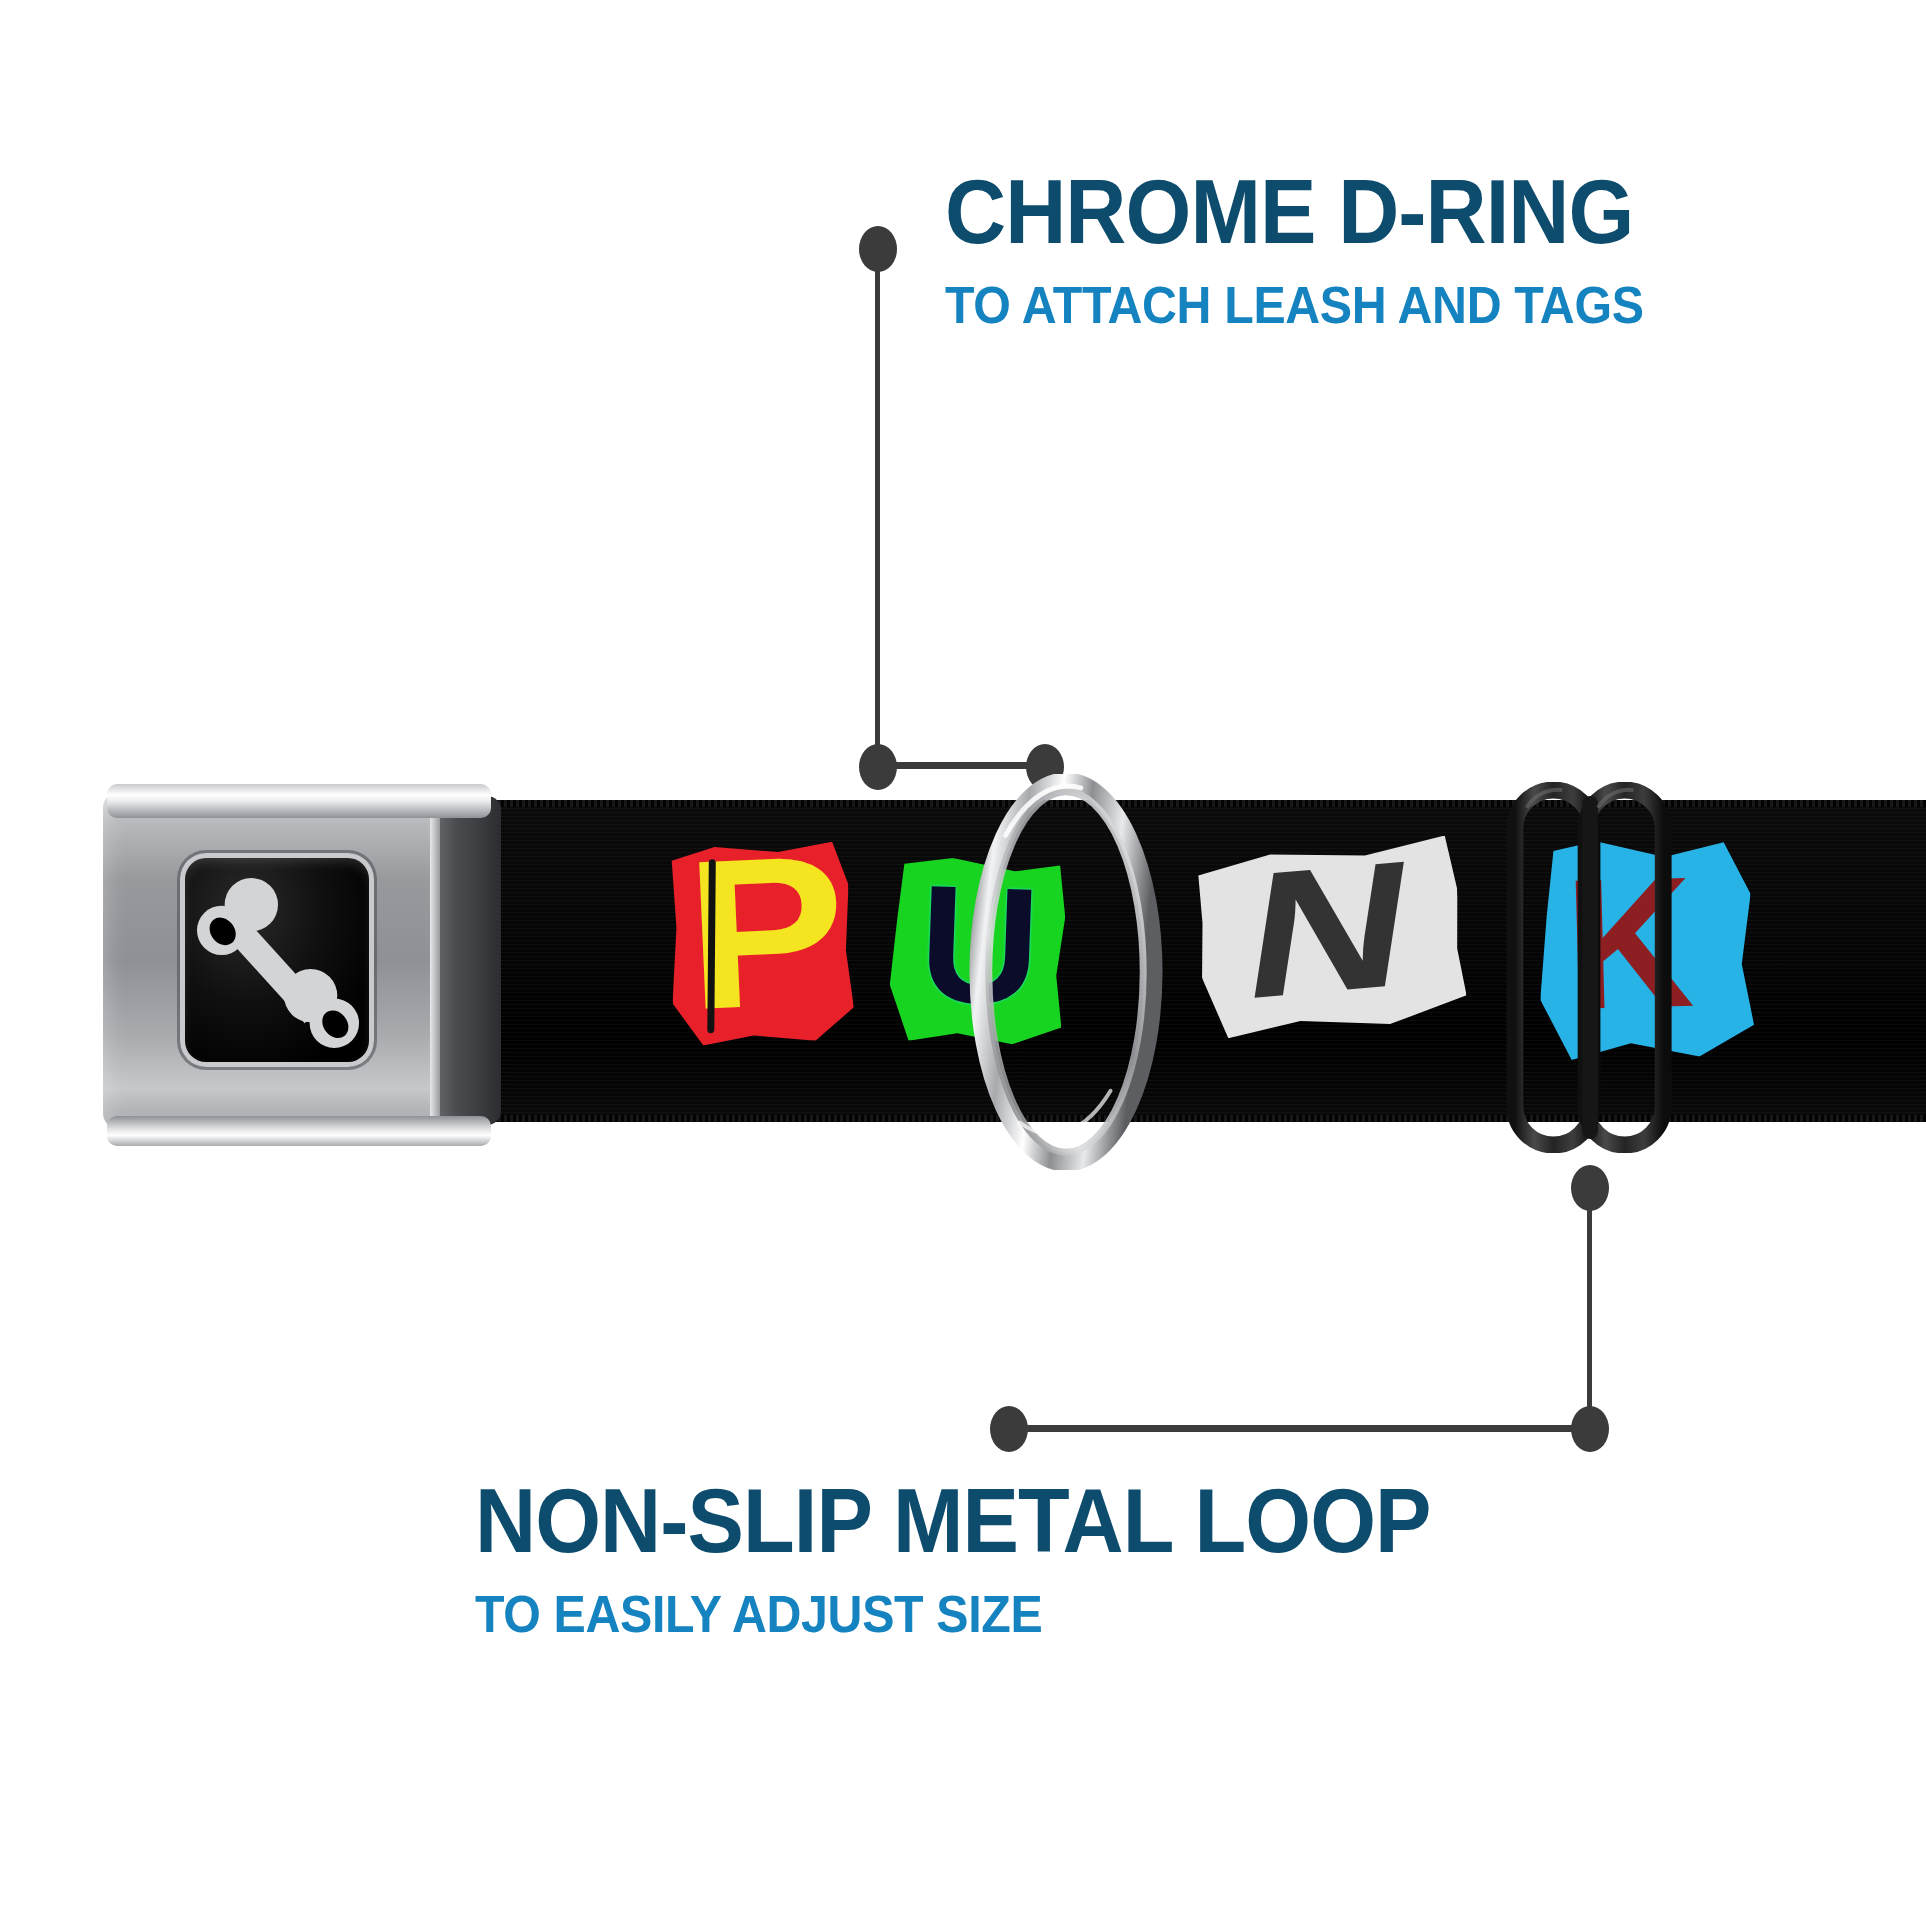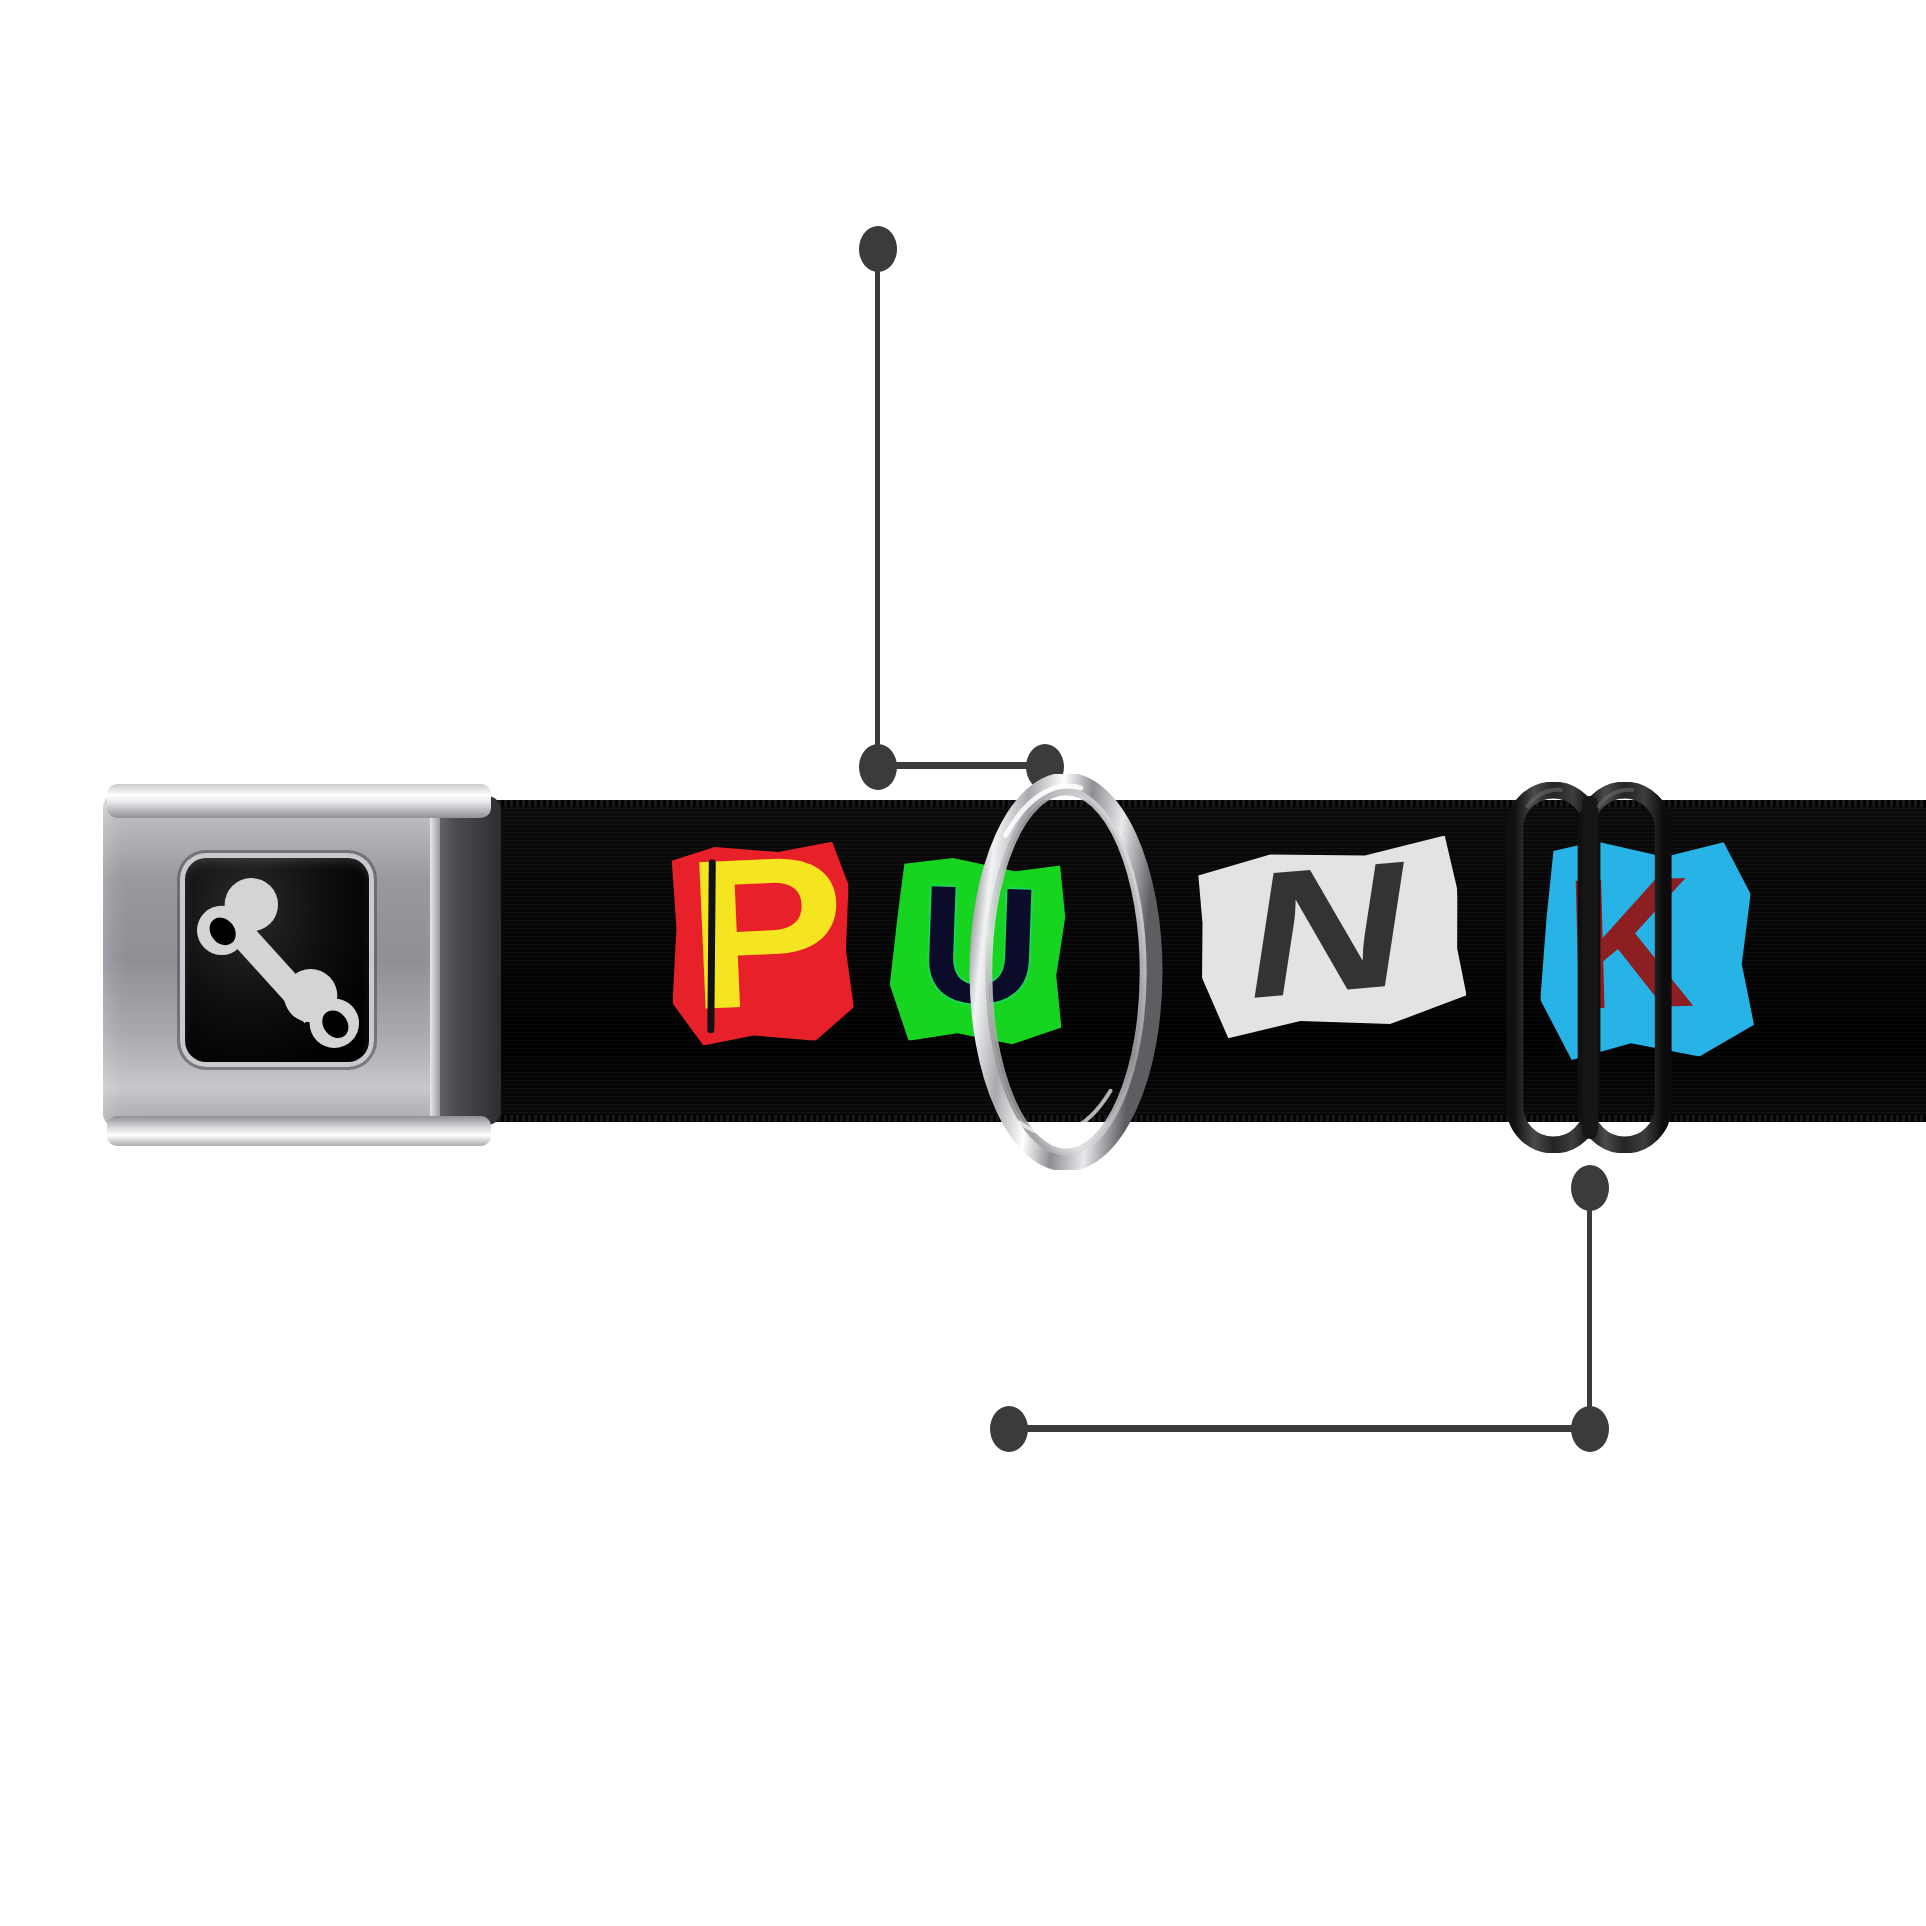--- a/index.html
+++ b/index.html
@@ -203,20 +203,24 @@
     position:absolute;
     left:1503px;top:782px;
     width:178px;height:371px;
   }
 </style>
 </head>
 <body>
 
 <div class="stage">
 
+  <div class="callout-text" id="cal-top">
+    <p class="callout-title">CHROME D-RING</p>
+    <p class="callout-sub">TO ATTACH LEASH AND TAGS</p>
+  </div>
 
   <div class="lead-line" style="left:875px;top:255px;width:5px;height:510px;"></div>
   <div class="lead-dot" style="left:859px;top:226px;width:38px;height:46px;"></div>
   <div class="lead-dot" style="left:859px;top:744px;width:38px;height:46px;"></div>
   <div class="lead-line" style="left:877px;top:762px;width:168px;height:7px;"></div>
   <div class="lead-dot" style="left:1026px;top:744px;width:38px;height:46px;"></div>
 
   <div id="strap">
     <div class="patch" id="patch-p">
       <div class="glyph">P</div>
@@ -307,15 +311,19 @@
     <path d="M24 26 A 36 36 0 0 1 60 8" fill="none" stroke="#6a6a6a" stroke-width="4" opacity=".6"></path>
     <path d="M96 26 A 36 36 0 0 1 132 8" fill="none" stroke="#6a6a6a" stroke-width="4" opacity=".6"></path>
   </svg>
 
   <div class="lead-line" style="left:1587px;top:1166px;width:5px;height:262px;"></div>
   <div class="lead-dot" style="left:1571px;top:1165px;width:38px;height:46px;"></div>
   <div class="lead-dot" style="left:1571px;top:1406px;width:38px;height:46px;"></div>
   <div class="lead-line" style="left:1008px;top:1425px;width:574px;height:7px;"></div>
   <div class="lead-dot" style="left:990px;top:1406px;width:38px;height:46px;"></div>
 
+  <div class="callout-text" id="cal-bottom">
+    <p class="callout-title">NON-SLIP METAL LOOP</p>
+    <p class="callout-sub">TO EASILY ADJUST SIZE</p>
+  </div>
 
 </div>
 
 
 </body></html>

